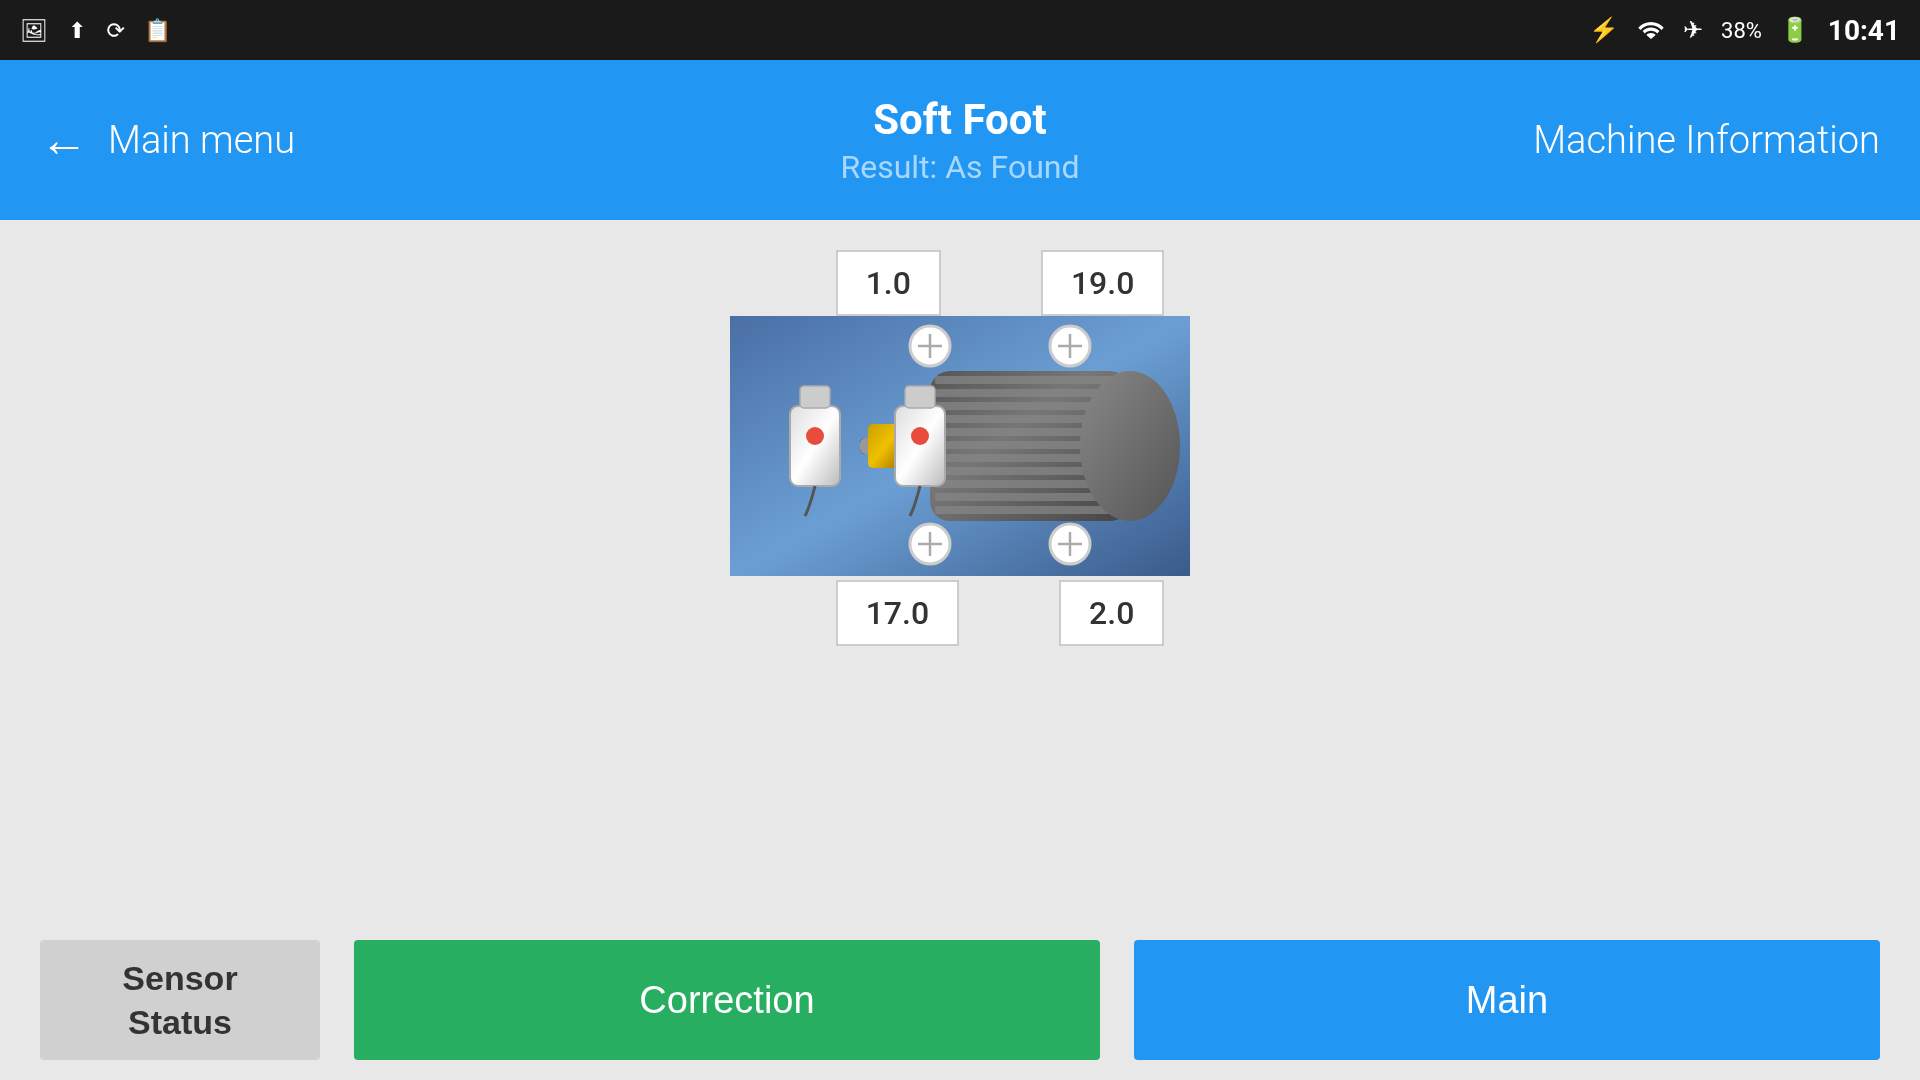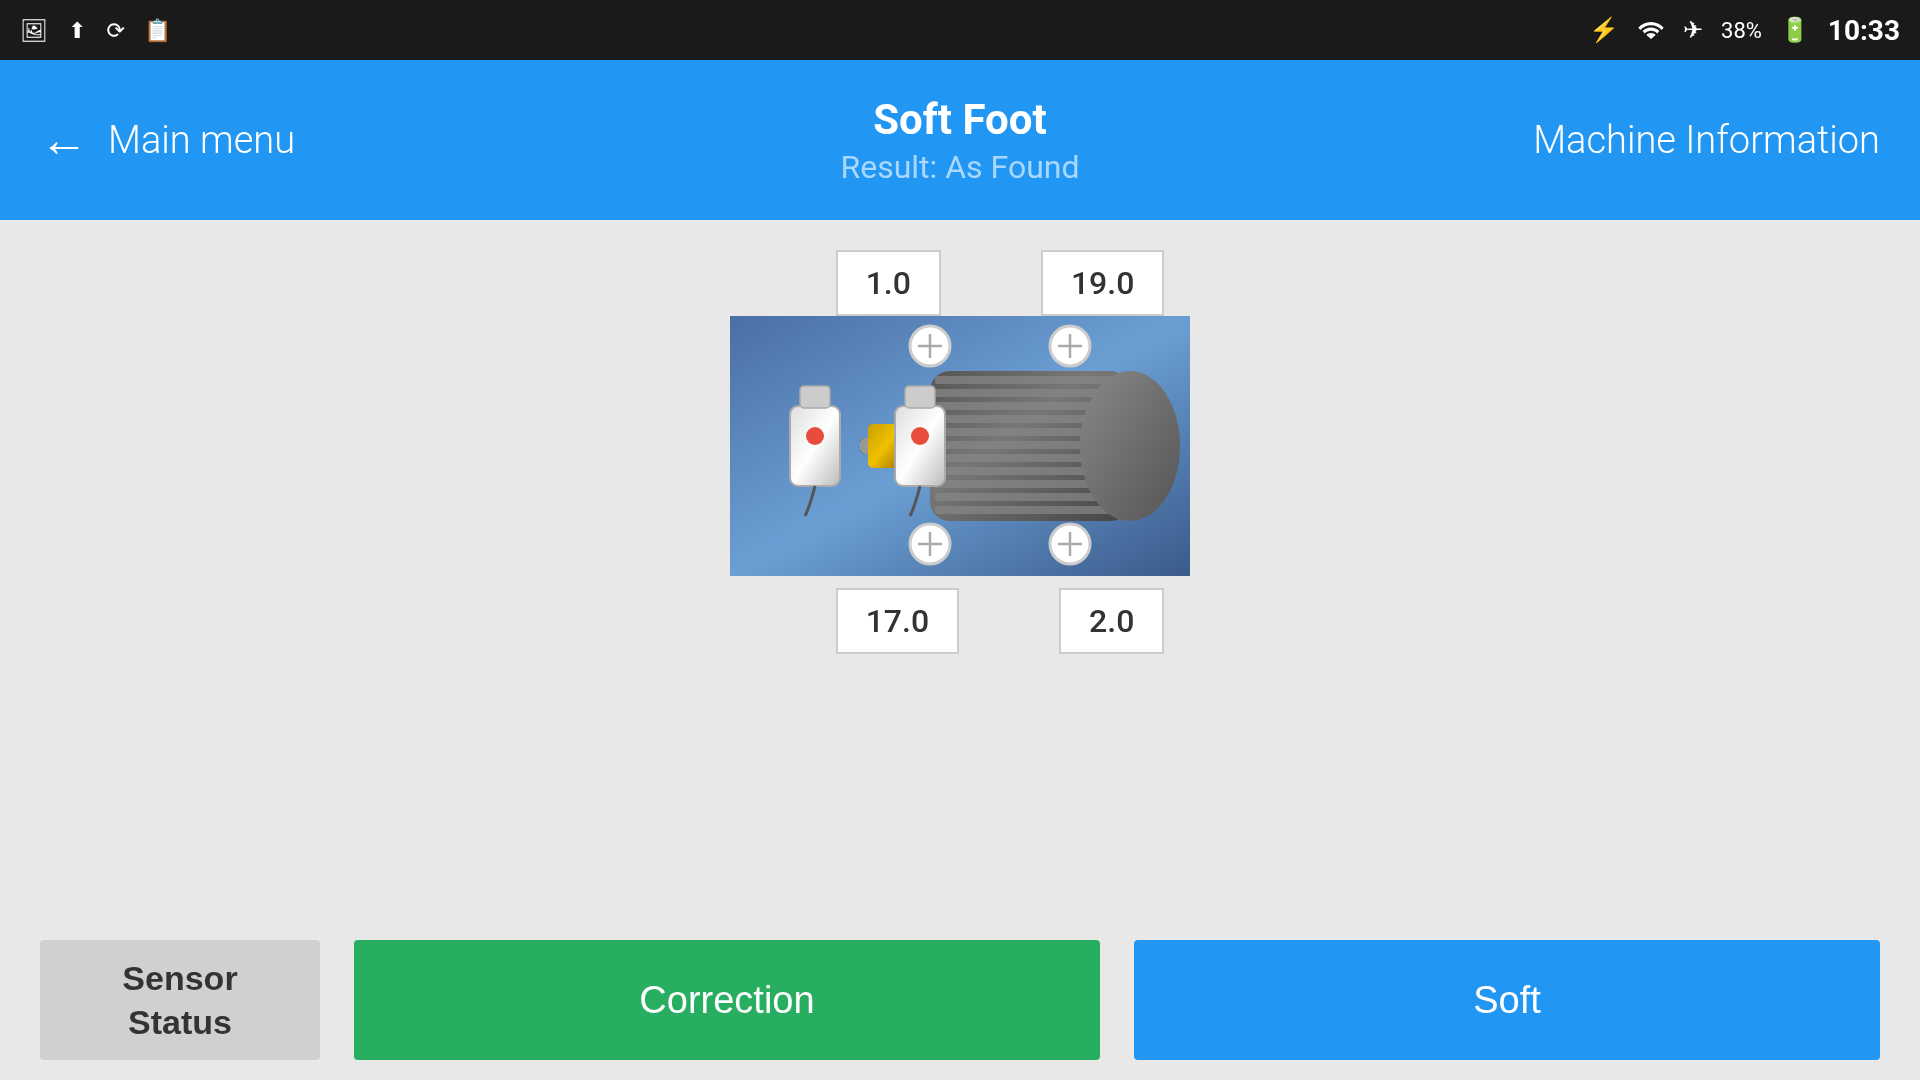--- a/index.html
+++ b/index.html
@@ -144,21 +144,21 @@
       font-size: 32px;
       font-weight: 500;
       color: #333;
       min-width: 100px;
       text-align: center;
     }
 
     .foot-values-bottom {
       display: flex;
       gap: 100px;
-      margin-top: 12px;
+      margin-top: 4px;
       position: relative;
       left: 40px;
     }
 
     
     #bottom-buttons {
       position: absolute;
       bottom: 0;
       left: 0;
       width: 1920px;
@@ -228,21 +228,21 @@
   <div class="status-right">
     <span style="font-size:24px;">⚡</span>
     <span>
       <svg width="28" height="22" viewBox="0 0 28 22" fill="white">
         <path d="M14 5C9 5 4.5 7.2 1.3 10.7L3.5 13C6.1 10.1 9.8 8.2 14 8.2s7.9 1.9 10.5 4.8l2.2-2.3C23.5 7.2 19 5 14 5zm0 5.5c-3.3 0-6.3 1.4-8.4 3.6l2.2 2.3c1.5-1.6 3.7-2.6 6.2-2.6s4.7 1 6.2 2.6l2.2-2.3c-2.1-2.2-5.1-3.6-8.4-3.6zm0 5.5c-1.8 0-3.4.7-4.6 1.9L14 22l4.6-4.1c-1.2-1.2-2.8-1.9-4.6-1.9z"></path>
       </svg>
     </span>
     <span style="font-size:24px;">✈</span>
     <span class="battery-text">38%</span>
     <span style="font-size:24px;">🔋</span>
-    <span class="time-text">10:33</span>
+    <span class="time-text">10:41</span>
   </div>
 </div>
 
 <div id="header">
   <div class="header-left">
     <span class="back-arrow">←</span>
     <span class="main-menu-text">Main menu</span>
   </div>
   <div class="header-center">
     <div class="header-title">Soft Foot</div>
@@ -353,14 +353,14 @@
 
   </div>
 </div>
 
 <div id="bottom-buttons">
   <button class="btn btn-sensor">
     <span style="white-space:pre-line;">Sensor
 Status</span>
   </button>
   <button class="btn btn-correction">Correction</button>
-  <button class="btn btn-done">Soft</button>
+  <button class="btn btn-done">Main</button>
 </div>
 
 </body></html>

